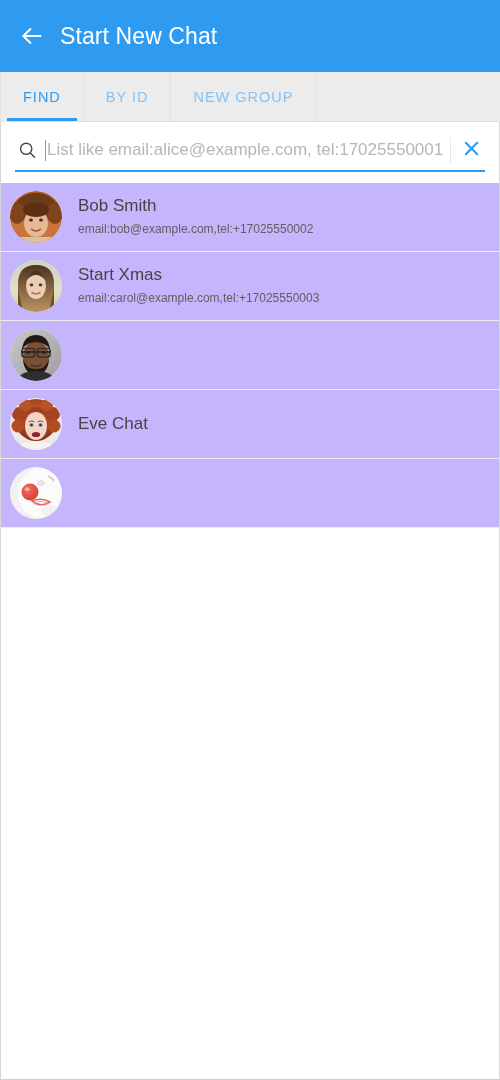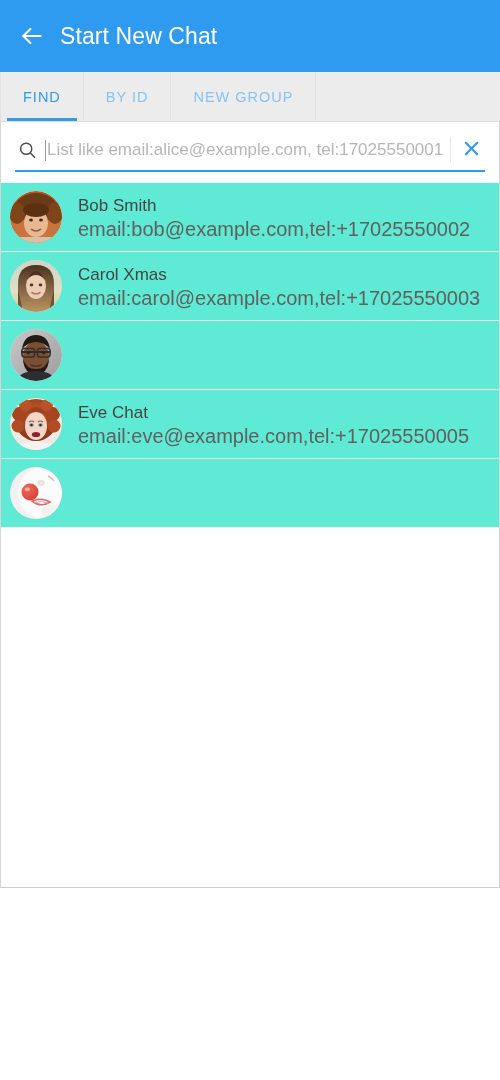--- a/index.html
+++ b/index.html
@@ -11,21 +11,21 @@
     width: 500px;
     height: 1080px;
     font-family: "Liberation Sans", sans-serif;
     -webkit-font-smoothing: antialiased;
     overflow: hidden;
   }
 
   .app-frame {
     position: relative;
     width: 500px;
-    height: 888px;
+    height: 1080px;
     box-sizing: border-box;
     background: #ffffff;
     display: flex;
     flex-direction: column;
   }
 
   
   .appbar {
     height: 72px;
     background: #2e9bf0;
@@ -188,21 +188,21 @@
     margin-top: 11px;
   }
   .contact-row {
     display: flex;
     align-items: center;
     height: 69px;
     box-sizing: border-box;
     border-bottom: 1px solid #ededed;
     padding: 0 14px 0 9px;
     cursor: pointer;
-    background: #5eead4;
+    background: #c4b5fd;
   }
   .avatar {
     width: 52px;
     height: 52px;
     border-radius: 50%;
     flex: 0 0 auto;
     overflow: hidden;
     position: relative;
     background: #dcdcdc;
   }
@@ -214,21 +214,21 @@
     flex-direction: column;
     justify-content: center;
   }
   .contact-name {
     font-size: 17px;
     color: #454545;
     line-height: 22px;
     white-space: nowrap;
   }
   .contact-detail {
-    font-size: 20px;
+    font-size: 12px;
     color: #606060;
     line-height: 22px;
     white-space: nowrap;
     margin-top: 1px;
   }
   .list-spacer { flex: 1 1 auto; background: #ffffff; }
 </style>
 </head>
 <body>
 
@@ -344,21 +344,21 @@
               <path d="M17 20 Q21 11 26 11 Q31 11 35 20 Q31 15 26 15 Q21 15 17 20 Z" fill="#4a3120"></path>
               <ellipse cx="21.5" cy="25" rx="1.8" ry="1.4" fill="#4b3a2c"></ellipse>
               <ellipse cx="30.5" cy="25" rx="1.8" ry="1.4" fill="#4b3a2c"></ellipse>
               <path d="M22 32.5 q4 2.8 8 0" stroke="#b5756c" stroke-width="1.6" fill="none" stroke-linecap="round"></path>
               <path d="M8 52 V30 Q11 42 13 52 Z" fill="#3f2a19" opacity="0.55"></path>
               <path d="M44 52 V30 Q41 42 39 52 Z" fill="#3f2a19" opacity="0.55"></path>
             </g>
           </svg>
         </div>
         <div class="contact-text">
-          <div class="contact-name">Carol Xmas</div>
+          <div class="contact-name">Start Xmas</div>
           <div class="contact-detail">email:carol@example.com,tel:+17025550003</div>
         </div>
       </div>
 
       <div class="contact-row">
         <div class="avatar">
           <svg viewBox="0 0 52 52">
             <defs>
               <clipPath id="cdav">
                   <circle cx="26" cy="26" r="26"></circle>
@@ -414,21 +414,20 @@
               <ellipse cx="30.5" cy="27" rx="2.1" ry="1.7" fill="#5d7a80"></ellipse>
               <ellipse cx="21.5" cy="27" rx="0.9" ry="0.9" fill="#2b2b2b"></ellipse>
               <ellipse cx="30.5" cy="27" rx="0.9" ry="0.9" fill="#2b2b2b"></ellipse>
               <ellipse cx="26" cy="36.5" rx="4.2" ry="2.6" fill="#8e2334"></ellipse>
               <path d="M4 52 Q12 43 26 43 Q40 43 48 52 Z" fill="#f6f2ef"></path>
             </g>
           </svg>
         </div>
         <div class="contact-text">
           <div class="contact-name">Eve Chat</div>
-          <div class="contact-detail">email:eve@example.com,tel:+17025550005</div>
         </div>
       </div>
 
       <div class="contact-row">
         <div class="avatar">
           <svg viewBox="0 0 52 52">
             <defs>
               <clipPath id="ctin">
                   <circle cx="26" cy="26" r="26"></circle>
                 </clipPath>

